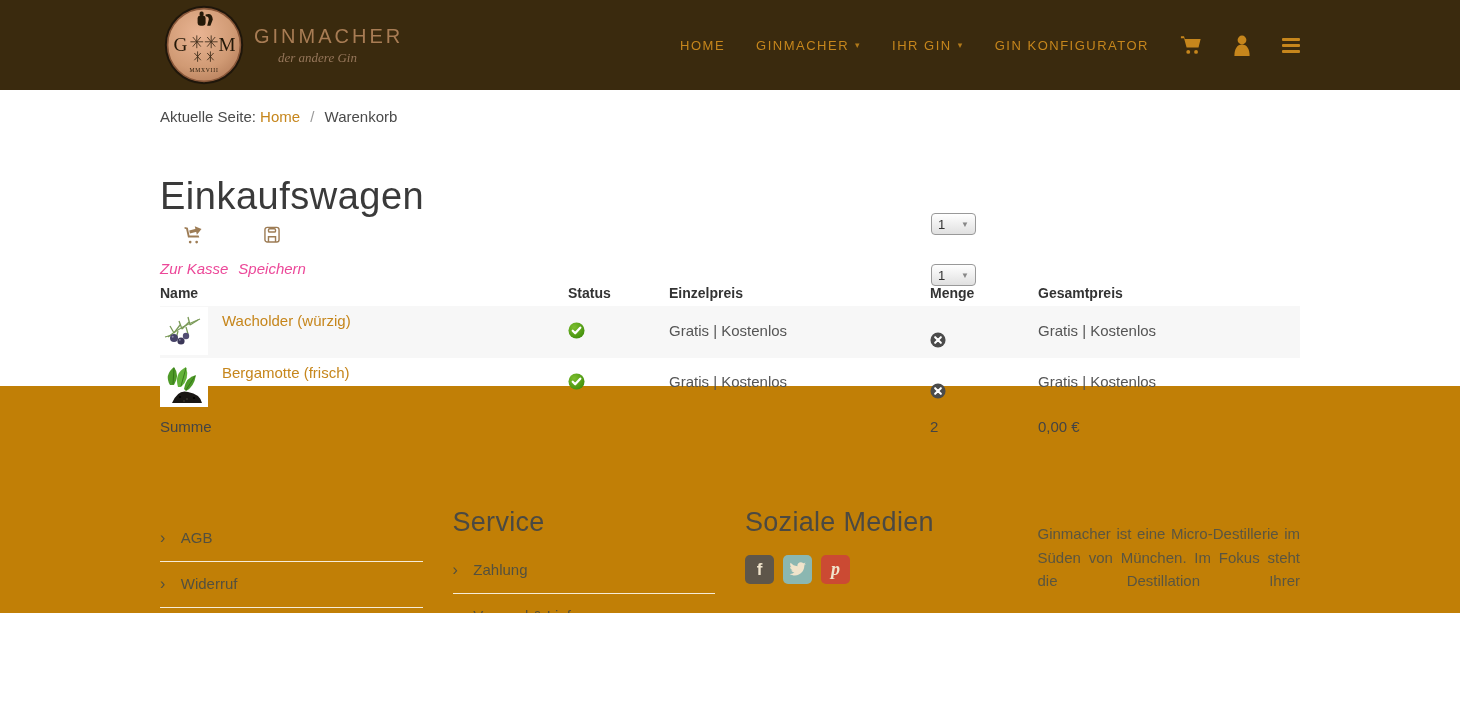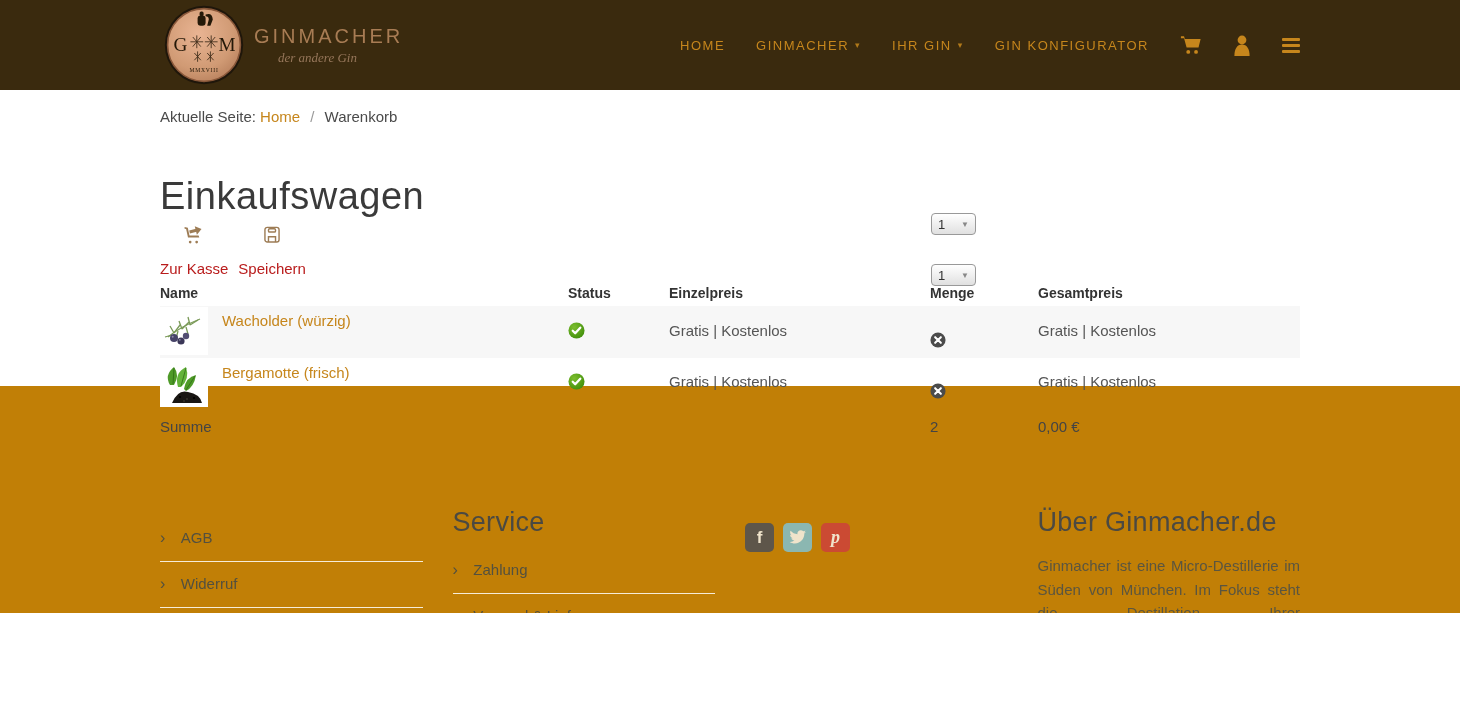--- a/index.html
+++ b/index.html
@@ -29,21 +29,21 @@
   .icon-btn svg { display:block; }
 
   
   .main-area { height:296px; background:#fff; }
   .breadcrumb { padding-top:18px; font-size:15px; color:#4a4a4a; }
   .breadcrumb a { color:#c6861c; text-decoration:none; }
   .breadcrumb .sep { color:#9a9a9a; margin:0 6px; }
   h1.page-title { margin:48px 0 0 0; font-size:38px; font-weight:300; color:#3a3a3a; letter-spacing:0.5px; line-height:46px; }
   .toolbar { display:flex; gap:10px; margin-top:6px; height:52px; }
   .toolbar .action { display:flex; flex-direction:column; align-items:center; justify-content:flex-start; background:none; border:none; padding:0; cursor:pointer; font-family:inherit; }
-  .toolbar .action .lbl { font-size:15px; color:#b91c1c; margin-top:15px; }
+  .toolbar .action .lbl { font-size:15px; color:#ec4899; margin-top:15px;font-style:italic; }
 
   .table-wrap { position:relative; margin-top:8px; }
   .qty-select {
     position:absolute; left:771px; width:45px; height:22px;
     border:1px solid #999; border-radius:4px;
     background:linear-gradient(#ffffff,#e0e0e0);
     display:flex; align-items:center; justify-content:space-between;
     padding:0 6px; font-size:13px; color:#333; z-index:5; cursor:pointer;
   }
   .qty-select .dd { font-size:8px; color:#888; }
@@ -346,35 +346,35 @@
           <a href="#">Zahlung</a>
         </li>
         <li>
           <span class="chev">›</span>
           <a href="#">Versand &amp; Lieferung</a>
         </li>
       </ul>
     </div>
 
     <div>
+      <h3>Soziale Medien</h3>
       <div class="social-row">
         <button class="s-icon s-fb">
           <span>f</span>
         </button>
         <button class="s-icon s-tw">
           <svg width="17" height="15" viewBox="0 0 16 14" fill="#f0e4cb">
             <path d="M16 1.6c-.6.3-1.2.5-1.9.6.7-.4 1.2-1 1.4-1.8-.6.4-1.3.7-2.1.8C12.8.5 12 .1 11 .1 9.3.1 7.9 1.5 7.9 3.2c0 .2 0 .5.1.7C5.4 3.8 3.1 2.6 1.5.7c-.3.5-.4 1-.4 1.6 0 1.1.5 2 1.4 2.6-.5 0-1-.2-1.4-.4v.1c0 1.5 1.1 2.8 2.5 3.1-.3.1-.5.1-.8.1-.2 0-.4 0-.6-.1.4 1.2 1.5 2.1 2.9 2.2-1.1.8-2.4 1.3-3.9 1.3H.7c1.4.9 3 1.4 4.8 1.4 5.7 0 8.9-4.8 8.9-8.9v-.4c.6-.4 1.1-1 1.6-1.7z"></path>
           </svg>
         </button>
         <button class="s-icon s-pin">
           <span>p</span>
         </button>
       </div>
 
     </div>
 
     <div>
-      <h3>Über Ginmacher.de</h3>
       <p class="about-text">Ginmacher ist eine Micro-Destillerie im Süden von München. Im Fokus steht die Destillation Ihrer</p>
     </div>
 
   </div>
 </footer>
 
 </body></html>

